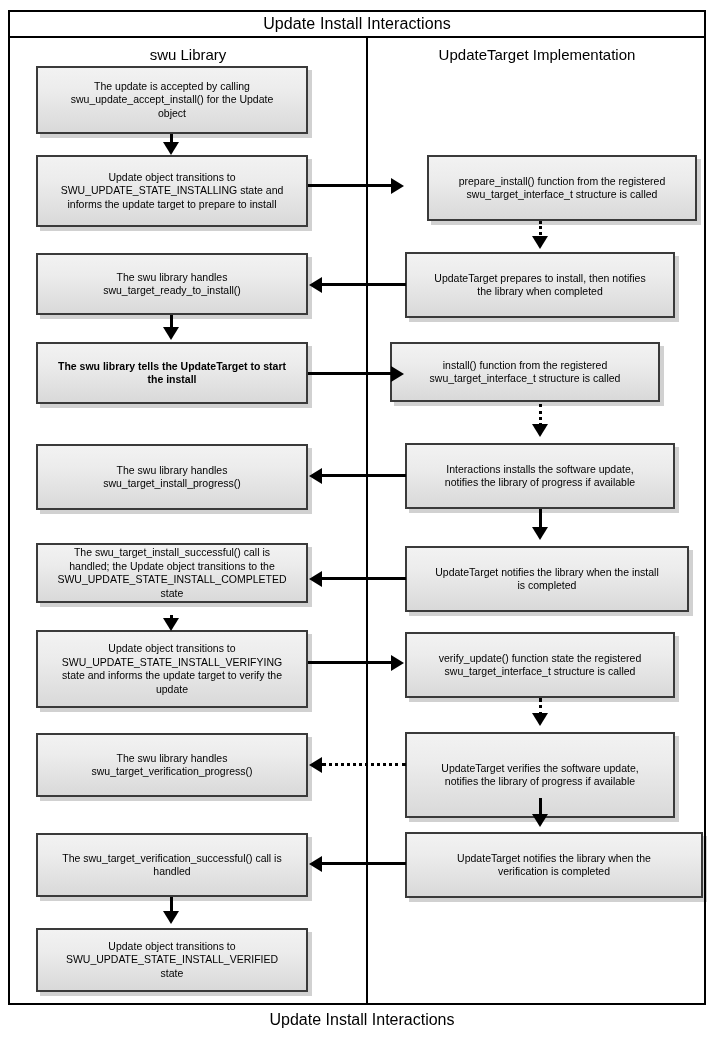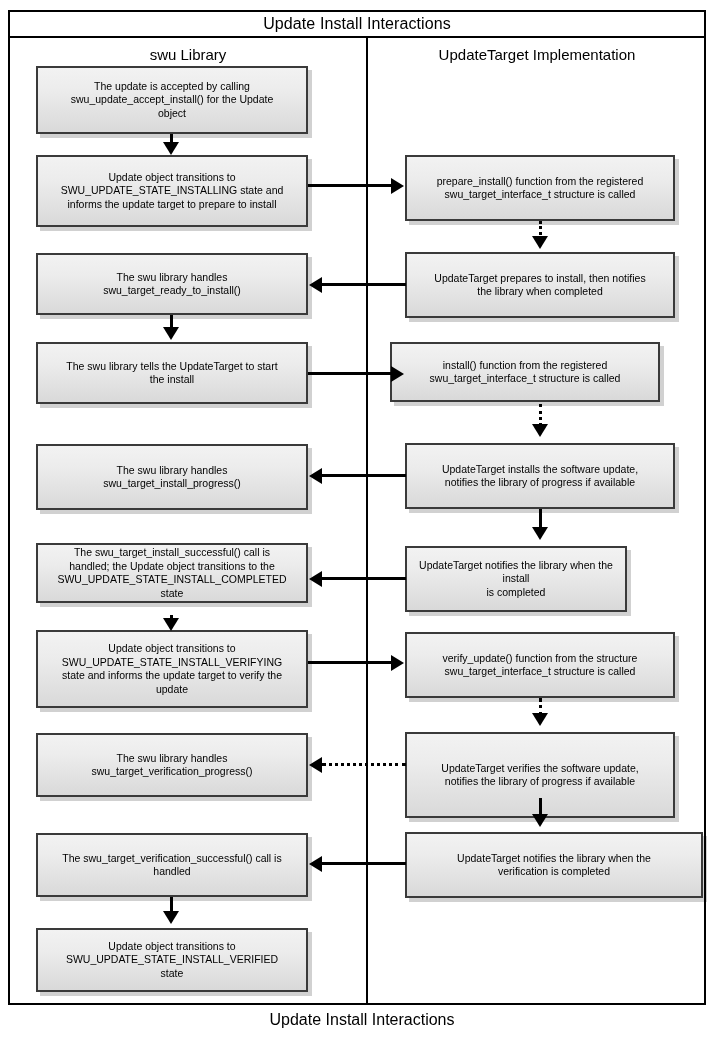--- a/index.html
+++ b/index.html
@@ -169,21 +169,21 @@
     <span class="ptext">Update object transitions to
 SWU_UPDATE_STATE_INSTALLING state and
 informs the update target to prepare to install</span>
   </div>
 
   <div class="pbox" style="left:36px; top:253px; width:272px; height:62px;">
     <span class="ptext">The swu library handles
 swu_target_ready_to_install()</span>
   </div>
 
-  <div class="pbox" style="left:36px; top:342px; width:272px; height:62px;">
+  <div class="pbox" style="left:36px; top:342px; width:272px; height:62px;font-weight:bold;">
     <span class="ptext">The swu library tells the UpdateTarget to start
 the install</span>
   </div>
 
   <div class="pbox" style="left:36px; top:444px; width:272px; height:66px;">
     <span class="ptext">The swu library handles
 swu_target_install_progress()</span>
   </div>
 
   <div class="pbox" style="left:36px; top:543px; width:272px; height:60px;">
@@ -209,47 +209,47 @@
     <span class="ptext">The swu_target_verification_successful() call is
 handled</span>
   </div>
 
   <div class="pbox" style="left:36px; top:928px; width:272px; height:64px;">
     <span class="ptext">Update object transitions to
 SWU_UPDATE_STATE_INSTALL_VERIFIED
 state</span>
   </div>
 
-  <div class="pbox" style="left:405px; top:155px; width:270px; height:66px;">
+  <div class="pbox" style="left:427px; top:155px; width:270px; height:66px;">
     <span class="ptext">prepare_install() function from the registered
 swu_target_interface_t structure is called</span>
   </div>
 
   <div class="pbox" style="left:405px; top:252px; width:270px; height:66px;">
     <span class="ptext">UpdateTarget prepares to install, then notifies
 the library when completed</span>
   </div>
 
   <div class="pbox" style="left:390px; top:342px; width:270px; height:60px;">
     <span class="ptext">install() function from the registered
 swu_target_interface_t structure is called</span>
   </div>
 
   <div class="pbox" style="left:405px; top:443px; width:270px; height:66px;">
-    <span class="ptext">UpdateTarget installs the software update,
+    <span class="ptext">Interactions installs the software update,
 notifies the library of progress if available</span>
   </div>
 
-  <div class="pbox" style="left:405px; top:546px; width:222px; height:66px;">
+  <div class="pbox" style="left:405px; top:546px; width:284px; height:66px;">
     <span class="ptext">UpdateTarget notifies the library when the install
 is completed</span>
   </div>
 
   <div class="pbox" style="left:405px; top:632px; width:270px; height:66px;">
-    <span class="ptext">verify_update() function from the structure
+    <span class="ptext">verify_update() function state the registered
 swu_target_interface_t structure is called</span>
   </div>
 
   <div class="pbox" style="left:405px; top:732px; width:270px; height:86px;">
     <span class="ptext">UpdateTarget verifies the software update,
 notifies the library of progress if available</span>
   </div>
 
   <div class="pbox" style="left:405px; top:832px; width:298px; height:66px;">
     <span class="ptext">UpdateTarget notifies the library when the

